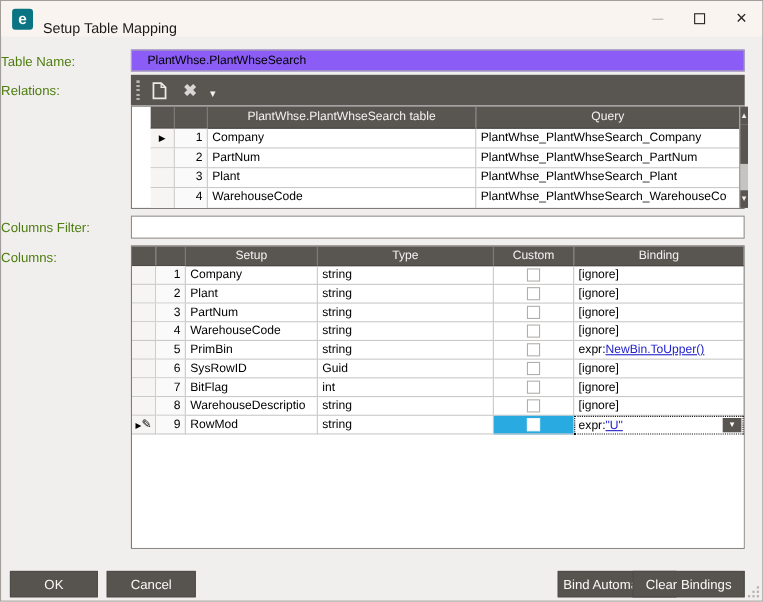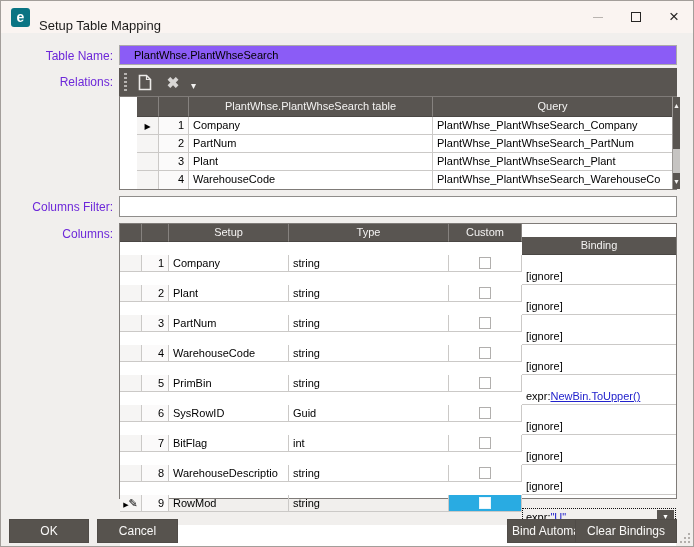--- a/index.html
+++ b/index.html
@@ -22,21 +22,21 @@
     display:flex; align-items:center; justify-content:center; line-height:1;
   }
   .title { margin-left:9px; font-size:13px; color:#1c1b1a;margin-top:16px; }
   .win-controls { margin-left:auto; display:flex; height:100%; }
   .win-btn { width:38px; height:100%; display:flex; align-items:center; justify-content:center; cursor:default; }
   .min-glyph { width:10px; height:1px; background:#b9b4b0; }
   .max-glyph { width:10px; height:10px; border:1px solid #262524; }
   .close-glyph { font-size:17px; color:#262524; line-height:1; margin-top:-2px; }
 
   
-  .row-label { position:absolute; left:0; width:112px; text-align:right; font-size:12px; color:#6d28d9; }
+  .row-label { position:absolute; left:0; width:112px; font-size:12px; color:#4d7c0f; }
   .tablename-field {
     position:absolute; left:118px; top:44px; width:558px; height:20px;
     background:#8b5cf6; border:1px solid #abaaa9; font-size:11px; color:#000;
     line-height:18px; padding-left:14px;
   }
   .filter-input {
     position:absolute; left:118px; top:195px; width:558px; height:21px;
     background:#fff; border:1px solid #8f8d8b; font-size:11px; padding:0 4px;
     font-family:"Liberation Sans", sans-serif; outline:none;
   }
@@ -75,21 +75,21 @@
   .sc-btn { height:16px; background:#595551; color:#f2f1f0; font-size:7px; display:flex; align-items:center; justify-content:center; }
   .sc-thumb { height:36px; background:#595551; }
   .sc-track { flex:1; }
 
   
   .col-grid { top:222px; height:276px; }
   .col-hrow, .col-row { display:flex; }
   .col-hrow > div { height:18px; line-height:17px; }
   .col-row > div { height:17px; line-height:16px; }
   .cw-sel { width:22px; } .cw-num { width:27px; } .cw-name { width:120px; }
-  .cw-type { width:160px; } .cw-custom { width:73px; } .cw-bind { width:154px;margin-top:13px; }
+  .cw-type { width:160px; } .cw-custom { width:73px; } .cw-bind { width:154px; }
   .cb-wrap { display:flex; align-items:center; justify-content:center; }
   .cb { width:12px; height:12px; background:#fff; border:1px solid #b1afad; }
   .blink { color:#2222cc; text-decoration:underline; cursor:pointer; }
   .custom-sel { background:#29abe2; }
   .custom-sel .cb { border-color:#e9f6fc; }
   .edit-pencil { font-size:11px; line-height:15px; }
   .edit-pencil .pa { font-size:7px; }
   .bind-edit { position:relative; border:1px dotted #111; border-bottom:1px dotted #111; border-right:1px dotted #111; padding-left:3px; }
   .dd-btn { position:absolute; right:1px; top:1px; bottom:1px; width:17px; background:#595551;
     color:#fff; font-size:7px; display:flex; align-items:center; justify-content:center; }

